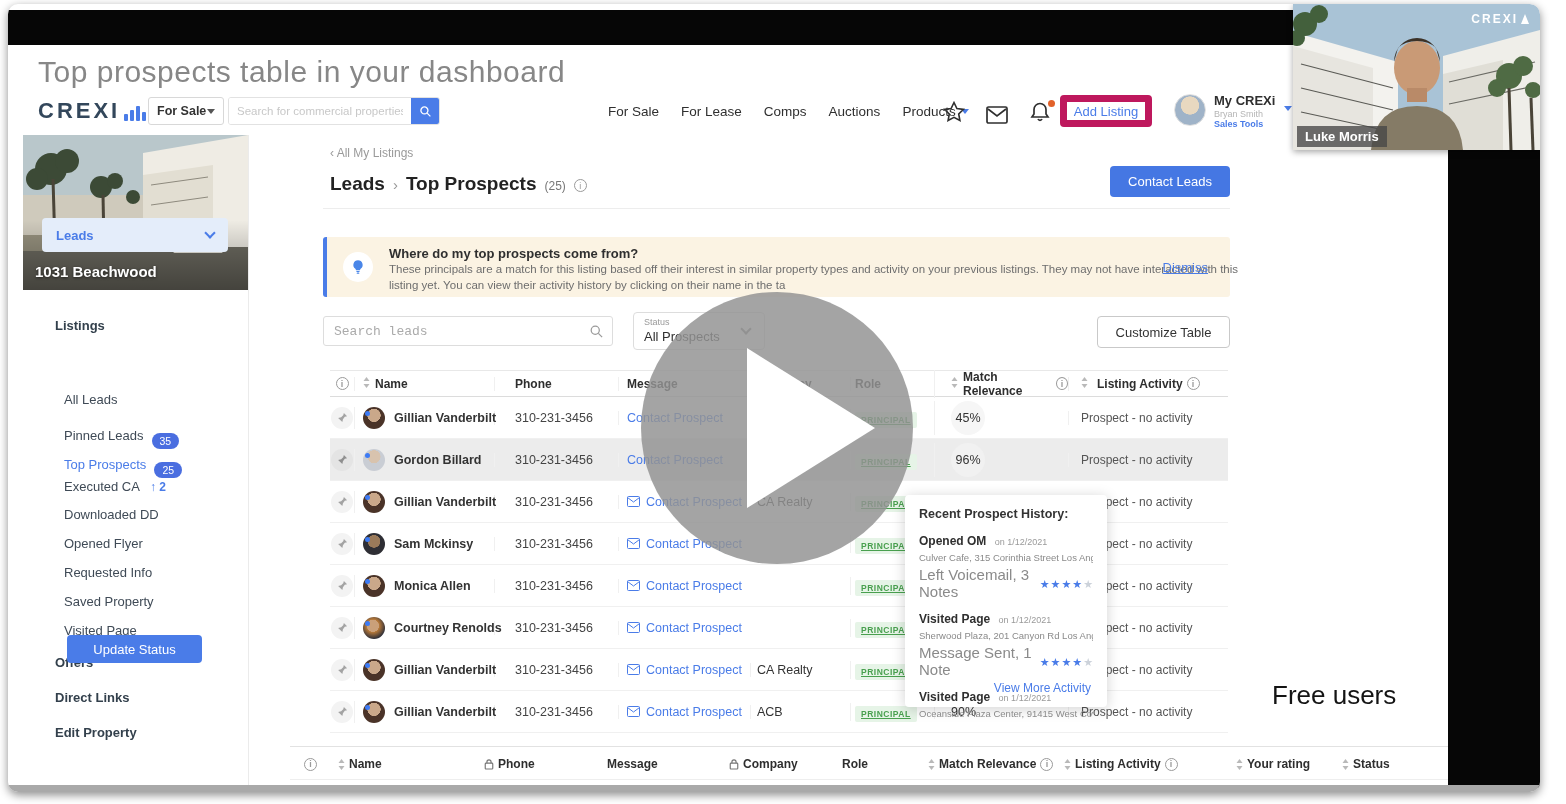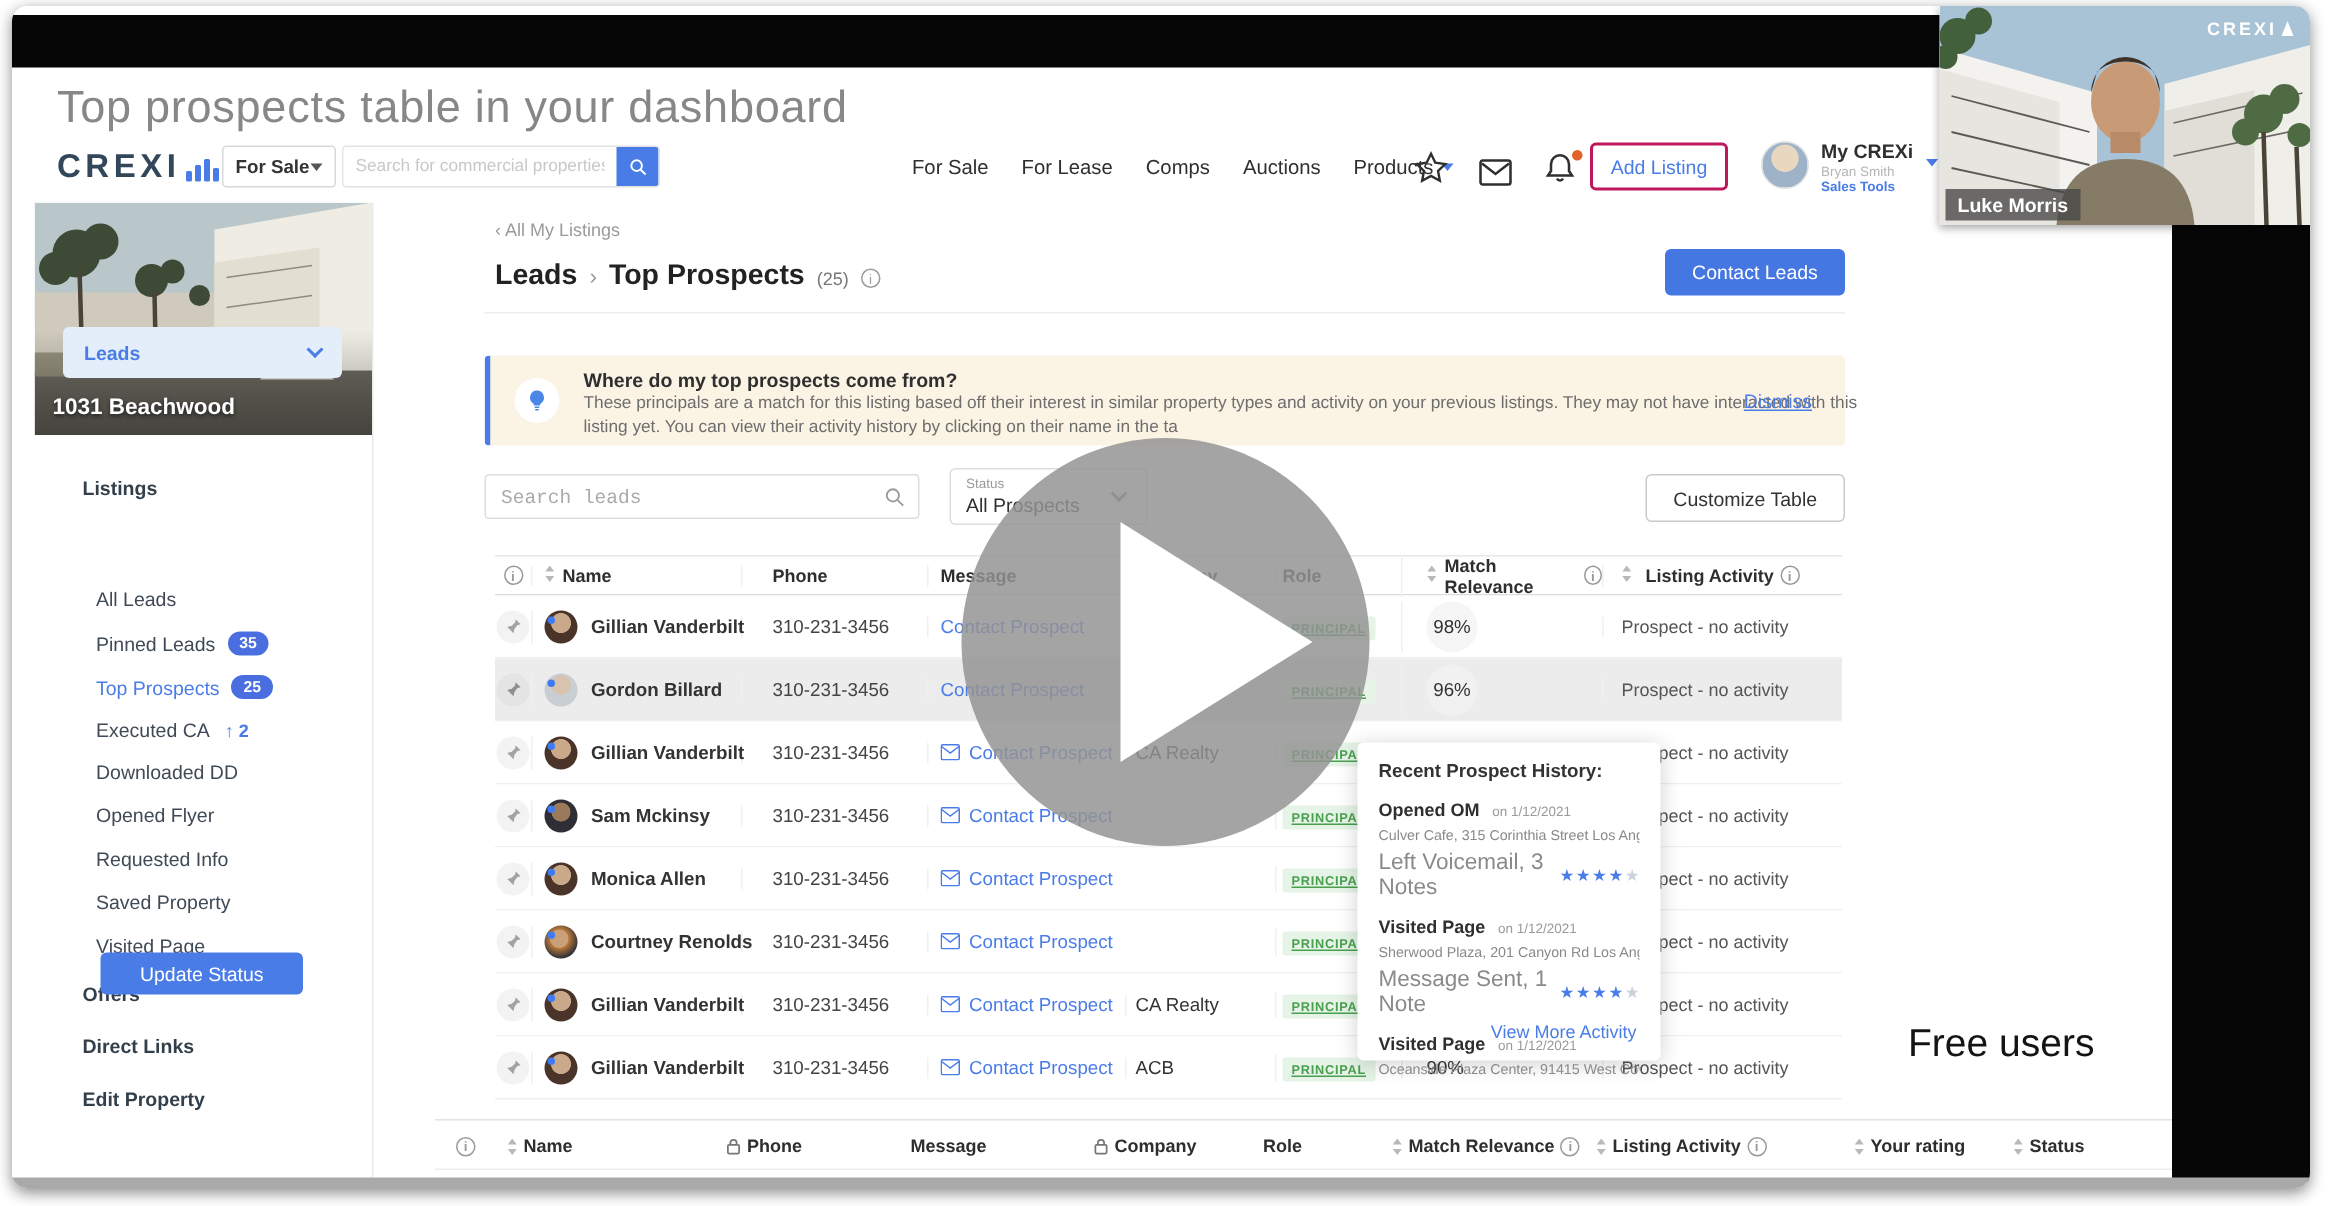--- a/index.html
+++ b/index.html
@@ -26,40 +26,40 @@
   .caret { width:0; height:0; border-left:4px solid transparent; border-right:4px solid transparent; border-top:5px solid #555; }
   .caret.blue { border-top-color:#4a7ce8; }
   .search-box { position:absolute; left:220px; top:93px; width:212px; height:28px; border:1px solid #e2e2e2; border-radius:3px; display:flex; background:#fff; overflow:hidden; }
   .search-box input { flex:1; border:0; outline:none; font-size:11.5px; color:#555; padding:0 8px; font-family:inherit; }
   .search-box input::placeholder { color:#c8c8c8; }
   .search-btn { width:28px; background:#4a7ce8; display:flex; align-items:center; justify-content:center; border:0; cursor:pointer; }
   .nav-links { position:absolute; left:600px; top:100px; display:flex; gap:22px; font-size:13.5px; color:#2f2f2f; align-items:center; }
   .nav-links span { cursor:pointer; }
   .nav-ico { position:absolute; top:96px; width:24px; height:24px; }
   .bell-dot { position:absolute; right:-1px; top:0; width:7px; height:7px; border-radius:50%; background:#e2622a; }
-  .add-listing { position:absolute; left:1052px; top:91px; width:92px; height:32px; border:2px solid #be185d; border-radius:4px;
+  .add-listing { position:absolute; left:1052px; top:91px; width:92px; height:32px; border:7px solid #be185d; border-radius:4px;
     background:#fff; color:#4a7ce8; font-size:13px; display:flex; align-items:center; justify-content:center; cursor:pointer; }
   .nav-avatar { position:absolute; left:1166px; top:90px; width:32px; height:32px; border-radius:50%;
     background:radial-gradient(circle at 50% 35%, #e8d8c0 0 36%, #9fb3c8 38%); border:1px solid #e0e0e0; }
   .account { position:absolute; left:1206px; top:90px; line-height:1.15; }
   .account .t { font-size:13px; font-weight:bold; color:#2f2f2f; }
   .account .n { font-size:9px; color:#b5b5b5; }
   .account .s { font-size:9px; color:#4a7ce8; font-weight:bold; }
   .account-caret { position:absolute; left:1276px; top:102px; }
 
   
   .side-border { position:absolute; left:240px; top:131px; bottom:7px; width:1px; background:#ebebeb; }
   .prop-card { position:absolute; left:15px; top:131px; width:225px; height:155px; overflow:hidden; }
   .prop-name { position:absolute; left:12px; bottom:10px; color:#fff; font-size:15px; font-weight:bold; text-shadow:0 1px 3px rgba(0,0,0,.6); }
   .menu-item { position:absolute; font-size:13px; color:#3f4a56; cursor:pointer; white-space:nowrap; display:flex; align-items:center; }
   .leads-pill { position:absolute; left:34px; top:214px; width:186px; height:34px; background:#e4edfa; border-radius:4px;
     display:flex; align-items:center; justify-content:space-between; padding:0 14px 0 14px; cursor:pointer; }
   .leads-pill .lbl { font-size:13px; font-weight:bold; color:#4a7ce8; }
   .chev { width:8px; height:8px; border-right:2px solid #4a7ce8; border-bottom:2px solid #4a7ce8; transform:rotate(45deg); margin-top:-4px; }
-  .badge { margin-left:8px; background:#4a6ee0; color:#fff; font-size:10.5px; font-weight:bold; border-radius:9px; padding:2px 8px; }
+  .badge { margin-left:8px; background:#4a6ee0; color:#fff; font-size:10.5px; font-weight:normal; border-radius:9px; padding:2px 8px;margin-top:12px; }
   .blue-count { margin-left:10px; color:#4a7ce8; font-size:12px; font-weight:bold; }
   .upd-btn { position:absolute; left:59px; top:631px; width:135px; height:28px; background:#4a7ce8; border:0; border-radius:4px;
     color:#fff; font-size:13px; cursor:pointer; font-family:inherit; }
 
   
   .back-link { position:absolute; left:322px; top:142px; font-size:12px; color:#9a9a9a; cursor:pointer; }
   .bc { position:absolute; left:322px; top:169px; display:flex; align-items:center; gap:8px; }
   .bc .b { font-size:19px; font-weight:bold; color:#222; }
   .bc .sep { font-size:15px; color:#999; }
   .bc .cnt { font-size:12px; color:#777; margin-top:3px; }
@@ -384,21 +384,21 @@
             </span>
             <span class="nm">Gillian Vanderbilt</span>
           </div>
       <div class="c-phone col-line">310-231-3456</div>
       <div class="c-msg col-line">
             <span>Contact Prospect</span>
           </div>
       <div class="c-co col-line"></div>
       <div class="c-role col-line"><span class="role-badge">PRINCIPAL</span></div>
       <div class="c-match col-line">
-            <span class="ring">98%</span>
+            <span class="ring">45%</span>
           </div>
       <div class="c-act col-line">Prospect - no activity</div>
     </div>
 
     <div class="t-row hl">
       <div class="c-pin">
             <span class="pin-circ" style="background:#e4e4e4">
               <svg width="11" height="11" viewBox="0 0 24 24" fill="#8f8f8f">
                 <path d="M15 2l7 7-5 1.4L13 16l-1.4 6L7 17.5 2.5 13 9 11.4 13.6 7z"></path>
               </svg>

